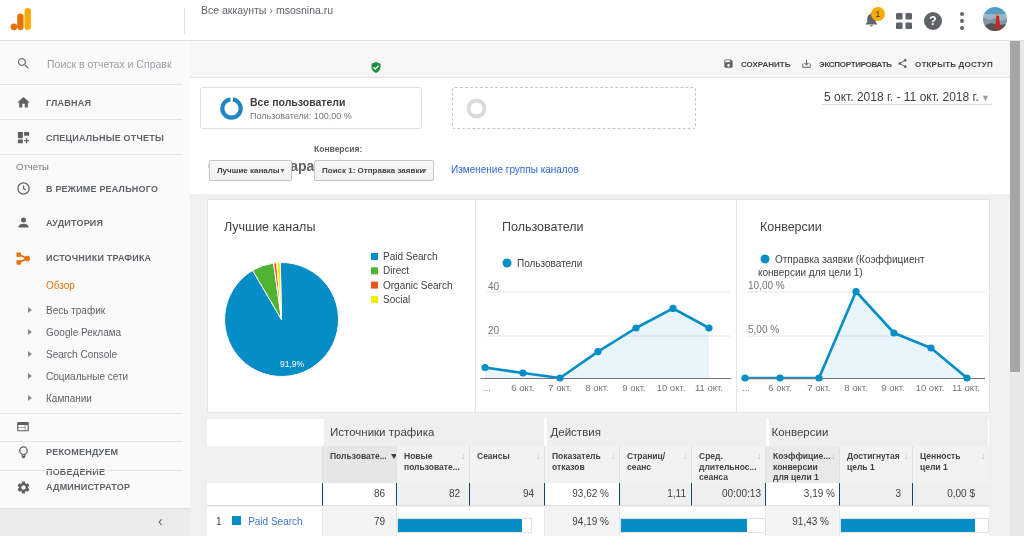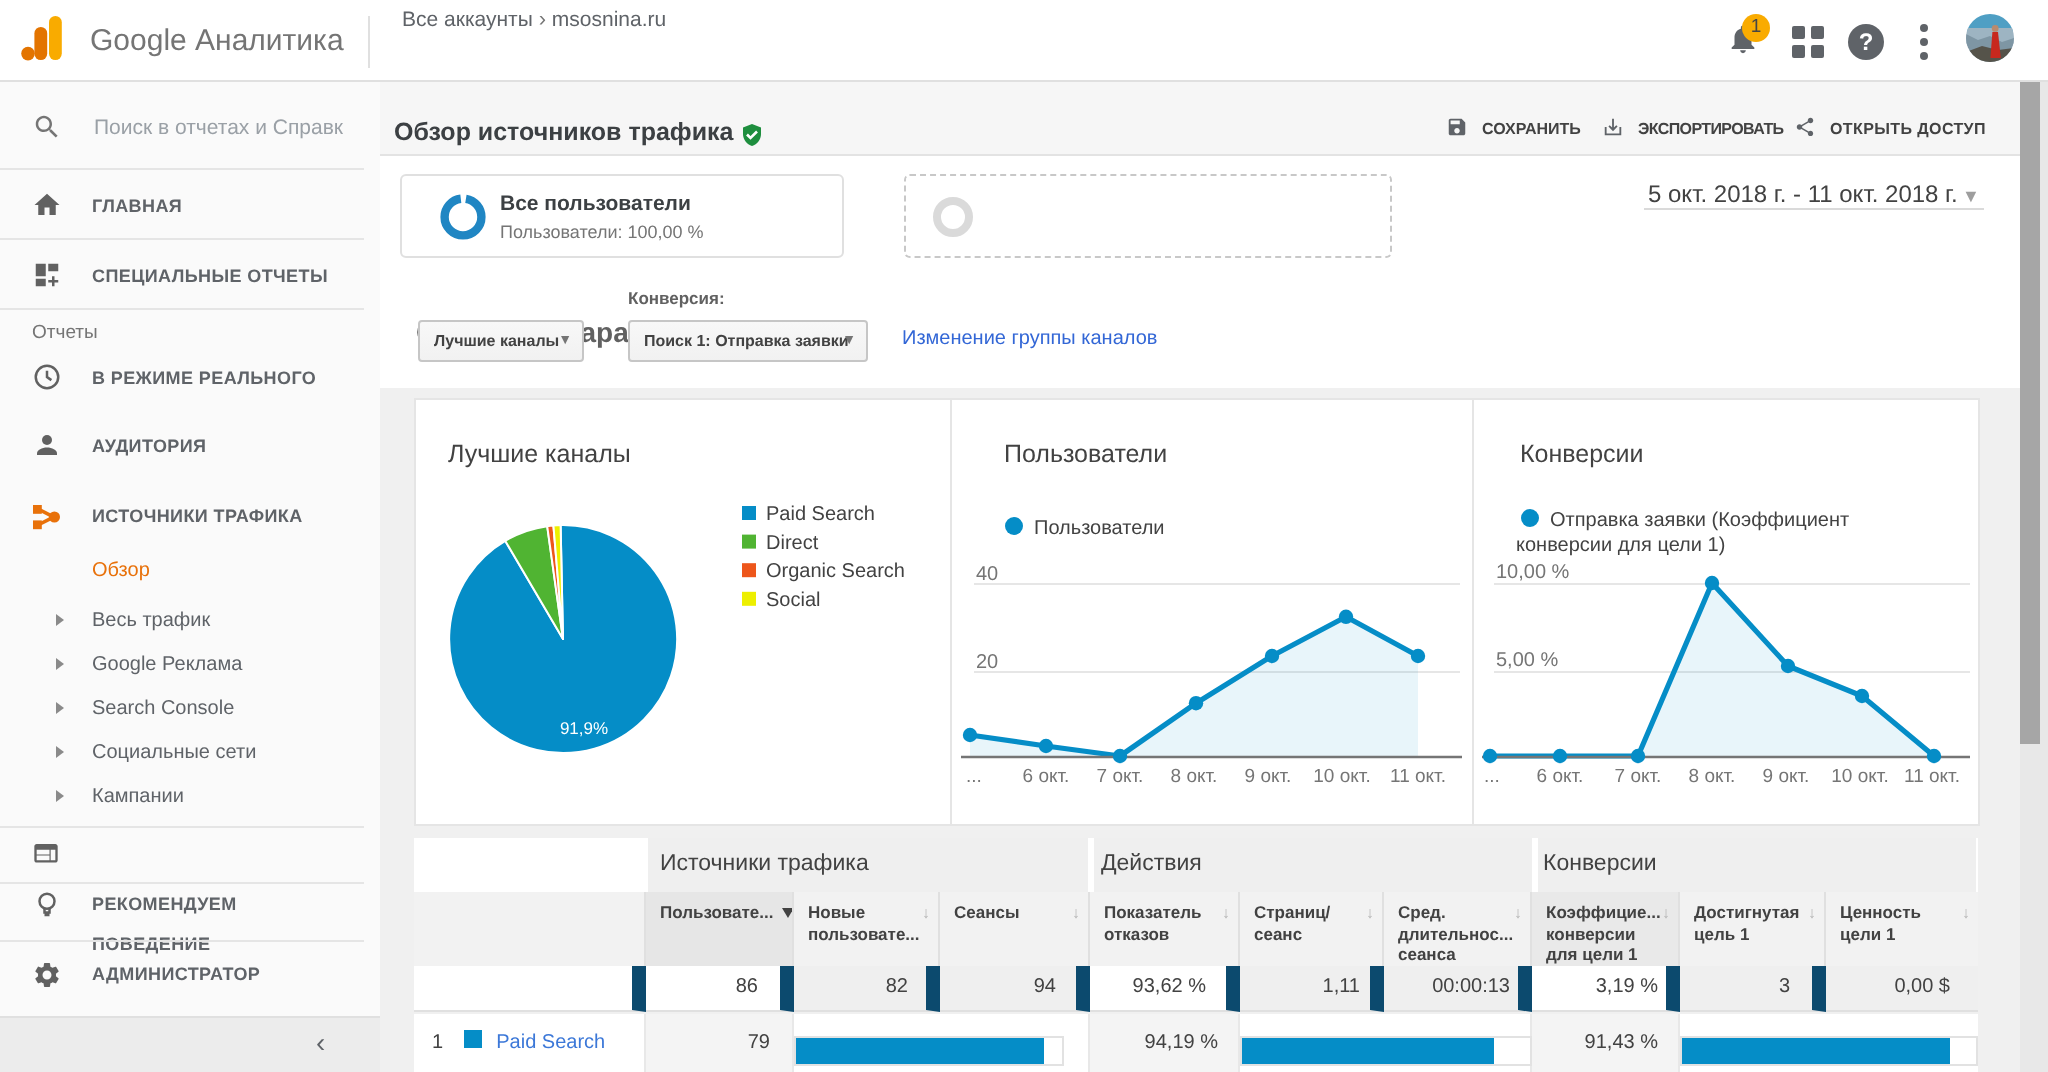--- a/index.html
+++ b/index.html
@@ -11,21 +11,20 @@
 </head>
 <body>
 <div id="page">
 
   <div class="abs" style="left:0;top:0;width:1024px;height:41px;background:#fff;border-bottom:1px solid #e0e0e0;">
     <svg class="abs" style="left:10px;top:7px;" width="24" height="25" viewBox="0 0 24 25">
       <rect x="14.5" y="1" width="6.4" height="22" rx="3.2" fill="#f9ab00"></rect>
       <rect x="7.2" y="6.5" width="6.4" height="16.5" rx="3.2" fill="#e37400"></rect>
       <circle cx="4" cy="19.8" r="3.4" fill="#e37400"></circle>
     </svg>
-    <div class="abs" style="left:45px;top:0;height:41px;line-height:41px;font-size:15px;color:#757575;">Google Аналитика</div>
     <div class="abs" style="left:184px;top:8px;width:1px;height:26px;background:#e0e0e0;"></div>
     <div class="abs" style="left:201px;top:4px;font-size:10.5px;color:#5f6368;">Все аккаунты <span style="font-size:11px;color:#757575;">›</span> msosnina.ru</div>
 
     <svg class="abs" style="left:863px;top:11px;" width="17" height="17" viewBox="0 0 24 24" fill="#5f6368">
       <path d="M12 22c1.1 0 2-.9 2-2h-4c0 1.1.89 2 2 2zm6-6v-5c0-3.07-1.64-5.64-4.5-6.32V4c0-.83-.67-1.5-1.5-1.5s-1.5.67-1.5 1.5v.68C7.63 5.36 6 7.92 6 11v5l-2 2v1h16v-1l-2-2z"></path>
     </svg>
     <div class="abs" style="left:871px;top:7px;width:14px;height:14px;border-radius:50%;background:#f9ab00;color:#454545;font-size:9.5px;text-align:center;line-height:14px;">1</div>
 
     <svg class="abs" style="left:896px;top:13px;" width="16" height="16" viewBox="0 0 16 16" fill="#5f6368">
       <rect x="0" y="0" width="6.5" height="6.5" rx="1"></rect>
@@ -145,21 +144,20 @@
     <div class="mi" style="top:482px;">АДМИНИСТРАТОР</div>
   </div>
 
   <div class="abs" style="left:0;top:508px;width:190px;height:28px;background:#ececec;border-top:1px solid #e0e0e0;">
     <div class="abs" style="left:158px;top:4px;font-size:14px;color:#5f6368;">‹</div>
   </div>
 
   <div class="abs" style="left:190px;top:41px;width:822px;height:495px;background:#f0f0f0;"></div>
 
   <div class="abs" style="left:190px;top:41px;width:822px;height:37px;background:#f6f6f6;border-bottom:1px solid #e3e3e3;">
-    <div class="abs" style="left:7px;top:18px;font-size:12.5px;font-weight:bold;color:#3c4043;">Обзор источников трафика</div>
     <svg class="abs" style="left:180px;top:20px;" width="12" height="13" viewBox="0 0 24 24">
       <path d="M12 1 L21 4.5 V11 C21 16.5 17.2 21.3 12 23 C6.8 21.3 3 16.5 3 11 V4.5 Z" fill="#1e8e3e"></path>
       <path d="M7 11.5 L10.5 15 L17 8.5" stroke="#fff" stroke-width="2.6" fill="none"></path>
     </svg>
 
     <svg class="abs" style="left:533px;top:17px;" width="11" height="11" viewBox="0 0 24 24" fill="#5f6368">
       <path d="M17 3H5c-1.11 0-2 .9-2 2v14c0 1.1.89 2 2 2h14c1.1 0 2-.9 2-2V7l-4-4zm-5 16c-1.66 0-3-1.34-3-3s1.34-3 3-3 3 1.34 3 3-1.34 3-3 3zm3-10H5V5h10v4z"></path>
     </svg>
     <div class="abs" style="left:551px;top:19px;font-size:8px;font-weight:bold;letter-spacing:0;white-space:nowrap;color:#424242;">СОХРАНИТЬ</div>
     <svg class="abs" style="left:611px;top:17px;" width="11" height="11" viewBox="0 0 24 24" fill="#5f6368">
@@ -286,21 +284,21 @@
         <text x="893" y="391">9 окт.</text>
         <text x="930" y="391">10 окт.</text>
       <text x="966" y="391">11 окт.</text>
     </g>
   </svg>
 
   <style>
     .gh { position:absolute; top:419px; height:27px; background:#efefef; border-left:1px solid #fff; border-right:1px solid #fff; }
     .ght { font-size:11.5px; color:#424242; line-height:27px; padding-left:6px; }
     .ch { position:absolute; top:446px; height:37px; background:#f2f2f2; border-right:1px solid #e0e0e0; font-size:8.5px; font-weight:bold; color:#424242; line-height:10.5px; padding:5px 0 0 7px; white-space:nowrap; overflow:hidden; }
-    .tc { position:absolute; top:483px; height:23px; background:#fff; border-right:7px solid #0c4a6e; border-bottom:1px solid #e0e0e0; font-size:10px; color:#424242; text-align:right; line-height:22px; }
+    .tc { position:absolute; top:483px; height:23px; background:#fff; border-right:1px solid #0c4a6e; border-bottom:1px solid #e0e0e0; font-size:10px; color:#424242; text-align:right; line-height:22px; }
     .tcg { background:#efefef; }
     .dc { position:absolute; top:507px; height:29px; background:#fff; border-right:1px solid #e8e8e8; font-size:10px; color:#424242; text-align:right; line-height:29px; }
     .dcg { background:#f4f4f4; }
     .sort { position:absolute; top:6px; right:4px; font-size:8px; color:#b5b5b5; }
   </style>
   <div id="table">
 
     <div class="abs" style="left:207px;top:419px;width:116px;height:27px;background:#fff;"></div>
     <div class="abs" style="left:323px;top:419px;width:666px;height:27px;background:#fff;"></div>
     <div class="gh" style="left:323px;width:221.5px;">

